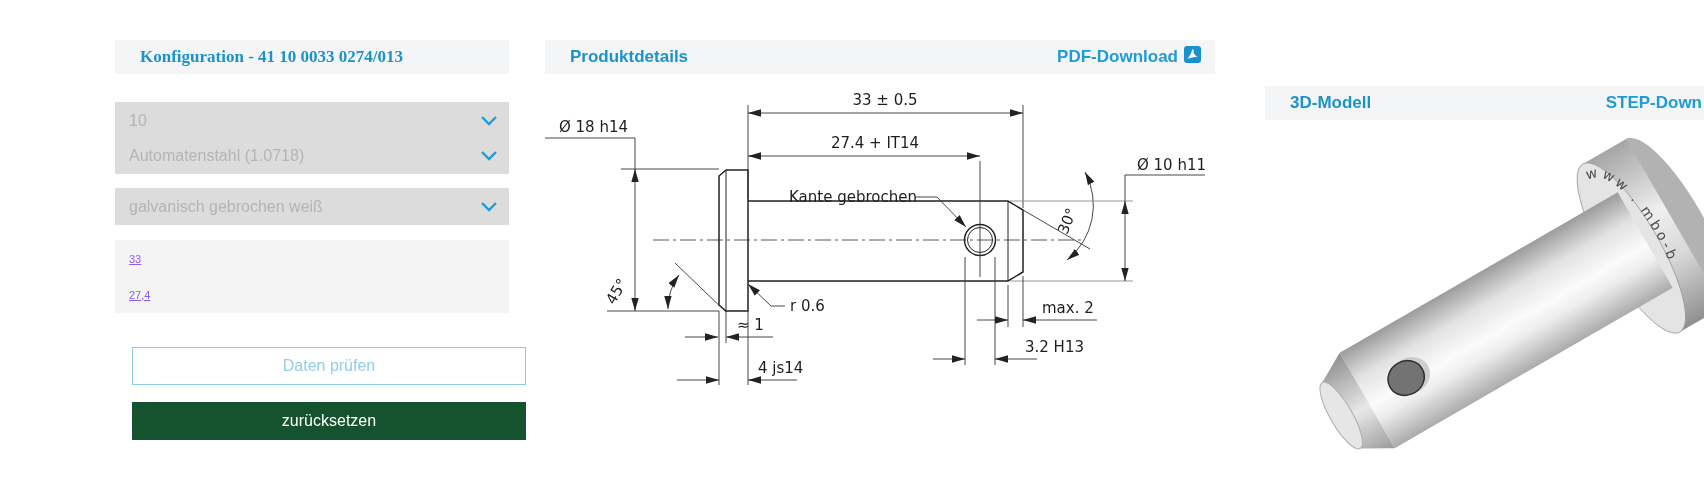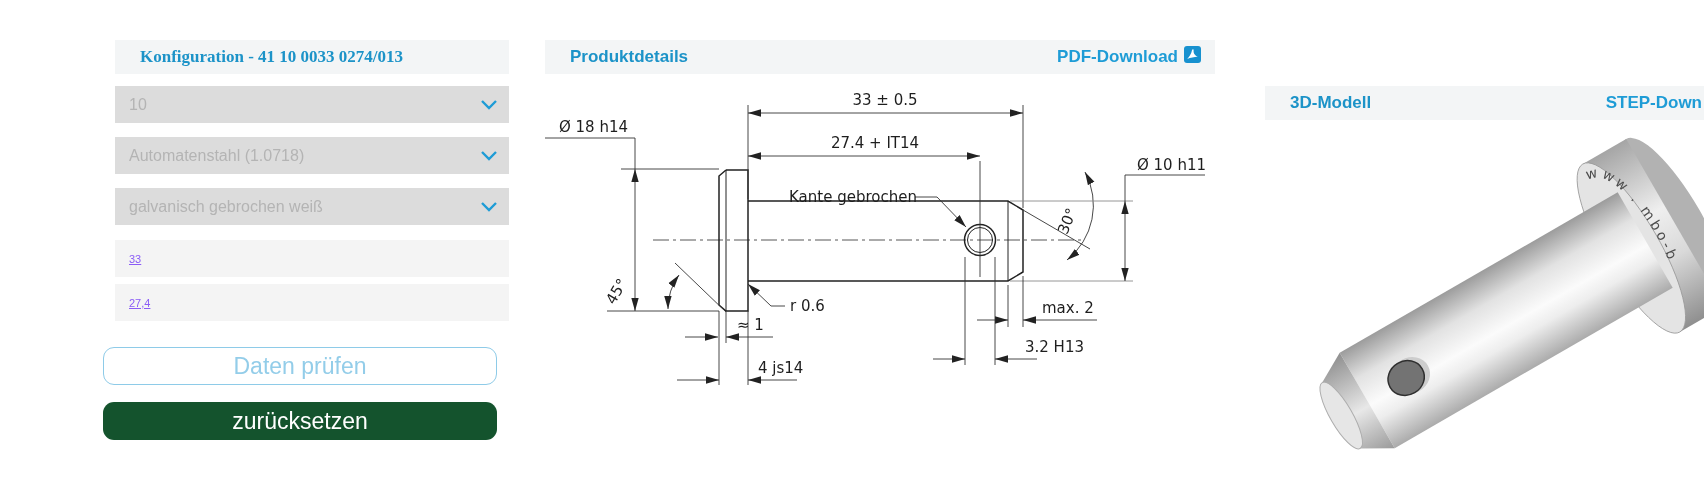--- a/index.html
+++ b/index.html
@@ -16,35 +16,35 @@
   .panel-title{color:#1c93c8;font-size:17px;font-weight:700;white-space:nowrap;}
   .panel-link{color:#1e9cd6;font-size:17px;font-weight:700;white-space:nowrap;
     display:flex;align-items:center;gap:6px;cursor:pointer;text-decoration:none;}
   
   .cfg-row{position:absolute;left:115px;width:394px;height:37px;box-sizing:border-box;}
   .dropdown{background:#dcdcdc;display:flex;align-items:center;justify-content:space-between;
     padding:0 12px 0 14px;cursor:pointer;}
   .dropdown .val{color:#b4b4b4;font-size:16px;}
   .textinput{background:#f4f4f4;display:flex;align-items:center;padding:0 14px;}
   .textinput .val{color:#8b5cf6;font-size:11px;text-decoration:underline;}
-  .btn{position:absolute;left:103px;width:394px;height:38px;display:flex;align-items:center;
-    justify-content:center;font-size:23px;cursor:pointer;box-sizing:border-box;border-radius:11px;}
+  .btn{position:absolute;left:132px;width:394px;height:38px;display:flex;align-items:center;
+    justify-content:center;font-size:16px;cursor:pointer;box-sizing:border-box;}
   .btn-outline{background:#ffffff;border:1px solid #8ecbe8;color:#93cde9;}
   .btn-solid{background:#14532d;color:#ffffff;border:none;}
   svg text{font-family:"DejaVu Sans","Liberation Sans",sans-serif;}
   .dim{font-size:15px;fill:#1e1e1e;}
 </style>
 </head>
 <body>
 
 <div class="panel-header" style="left:115px;top:40px;width:394px;font-family:Liberation Serif, serif;">
   <span class="panel-title">Konfiguration - 41 10 0033 0274/013</span>
 </div>
 
-<div class="cfg-row dropdown" style="top:86px;">
+<div class="cfg-row dropdown" style="top:102px;">
   <span class="val">10</span>
   <span>
     <svg width="16" height="10" viewBox="0 0 16 10">
         <polyline points="1,1 8,8 15,1" fill="none" stroke="#1e9cd6" stroke-width="2.4"></polyline>
       </svg>
   </span>
 </div>
 <div class="cfg-row dropdown" style="top:137px;gap:35px;">
   <span class="val">Automatenstahl (1.0718)</span>
   <span>
@@ -58,21 +58,21 @@
   <span>
     <svg width="16" height="10" viewBox="0 0 16 10">
         <polyline points="1,1 8,8 15,1" fill="none" stroke="#1e9cd6" stroke-width="2.4"></polyline>
       </svg>
   </span>
 </div>
 
 <div class="cfg-row textinput" style="top:240px;">
   <span class="val">33</span>
 </div>
-<div class="cfg-row textinput" style="top:284px;">
+<div class="cfg-row textinput" style="top:276px;">
   <span class="val">27,4</span>
 </div>
 
 <button class="btn btn-outline" style="top:347px;">Daten prüfen</button>
 <button class="btn btn-solid" style="top:402px;">zurücksetzen</button>
 
 <div class="panel-header" style="left:545px;top:40px;width:670px;">
   <span class="panel-title">Produktdetails</span>
   <a class="panel-link">
     <span>PDF-Download</span>

